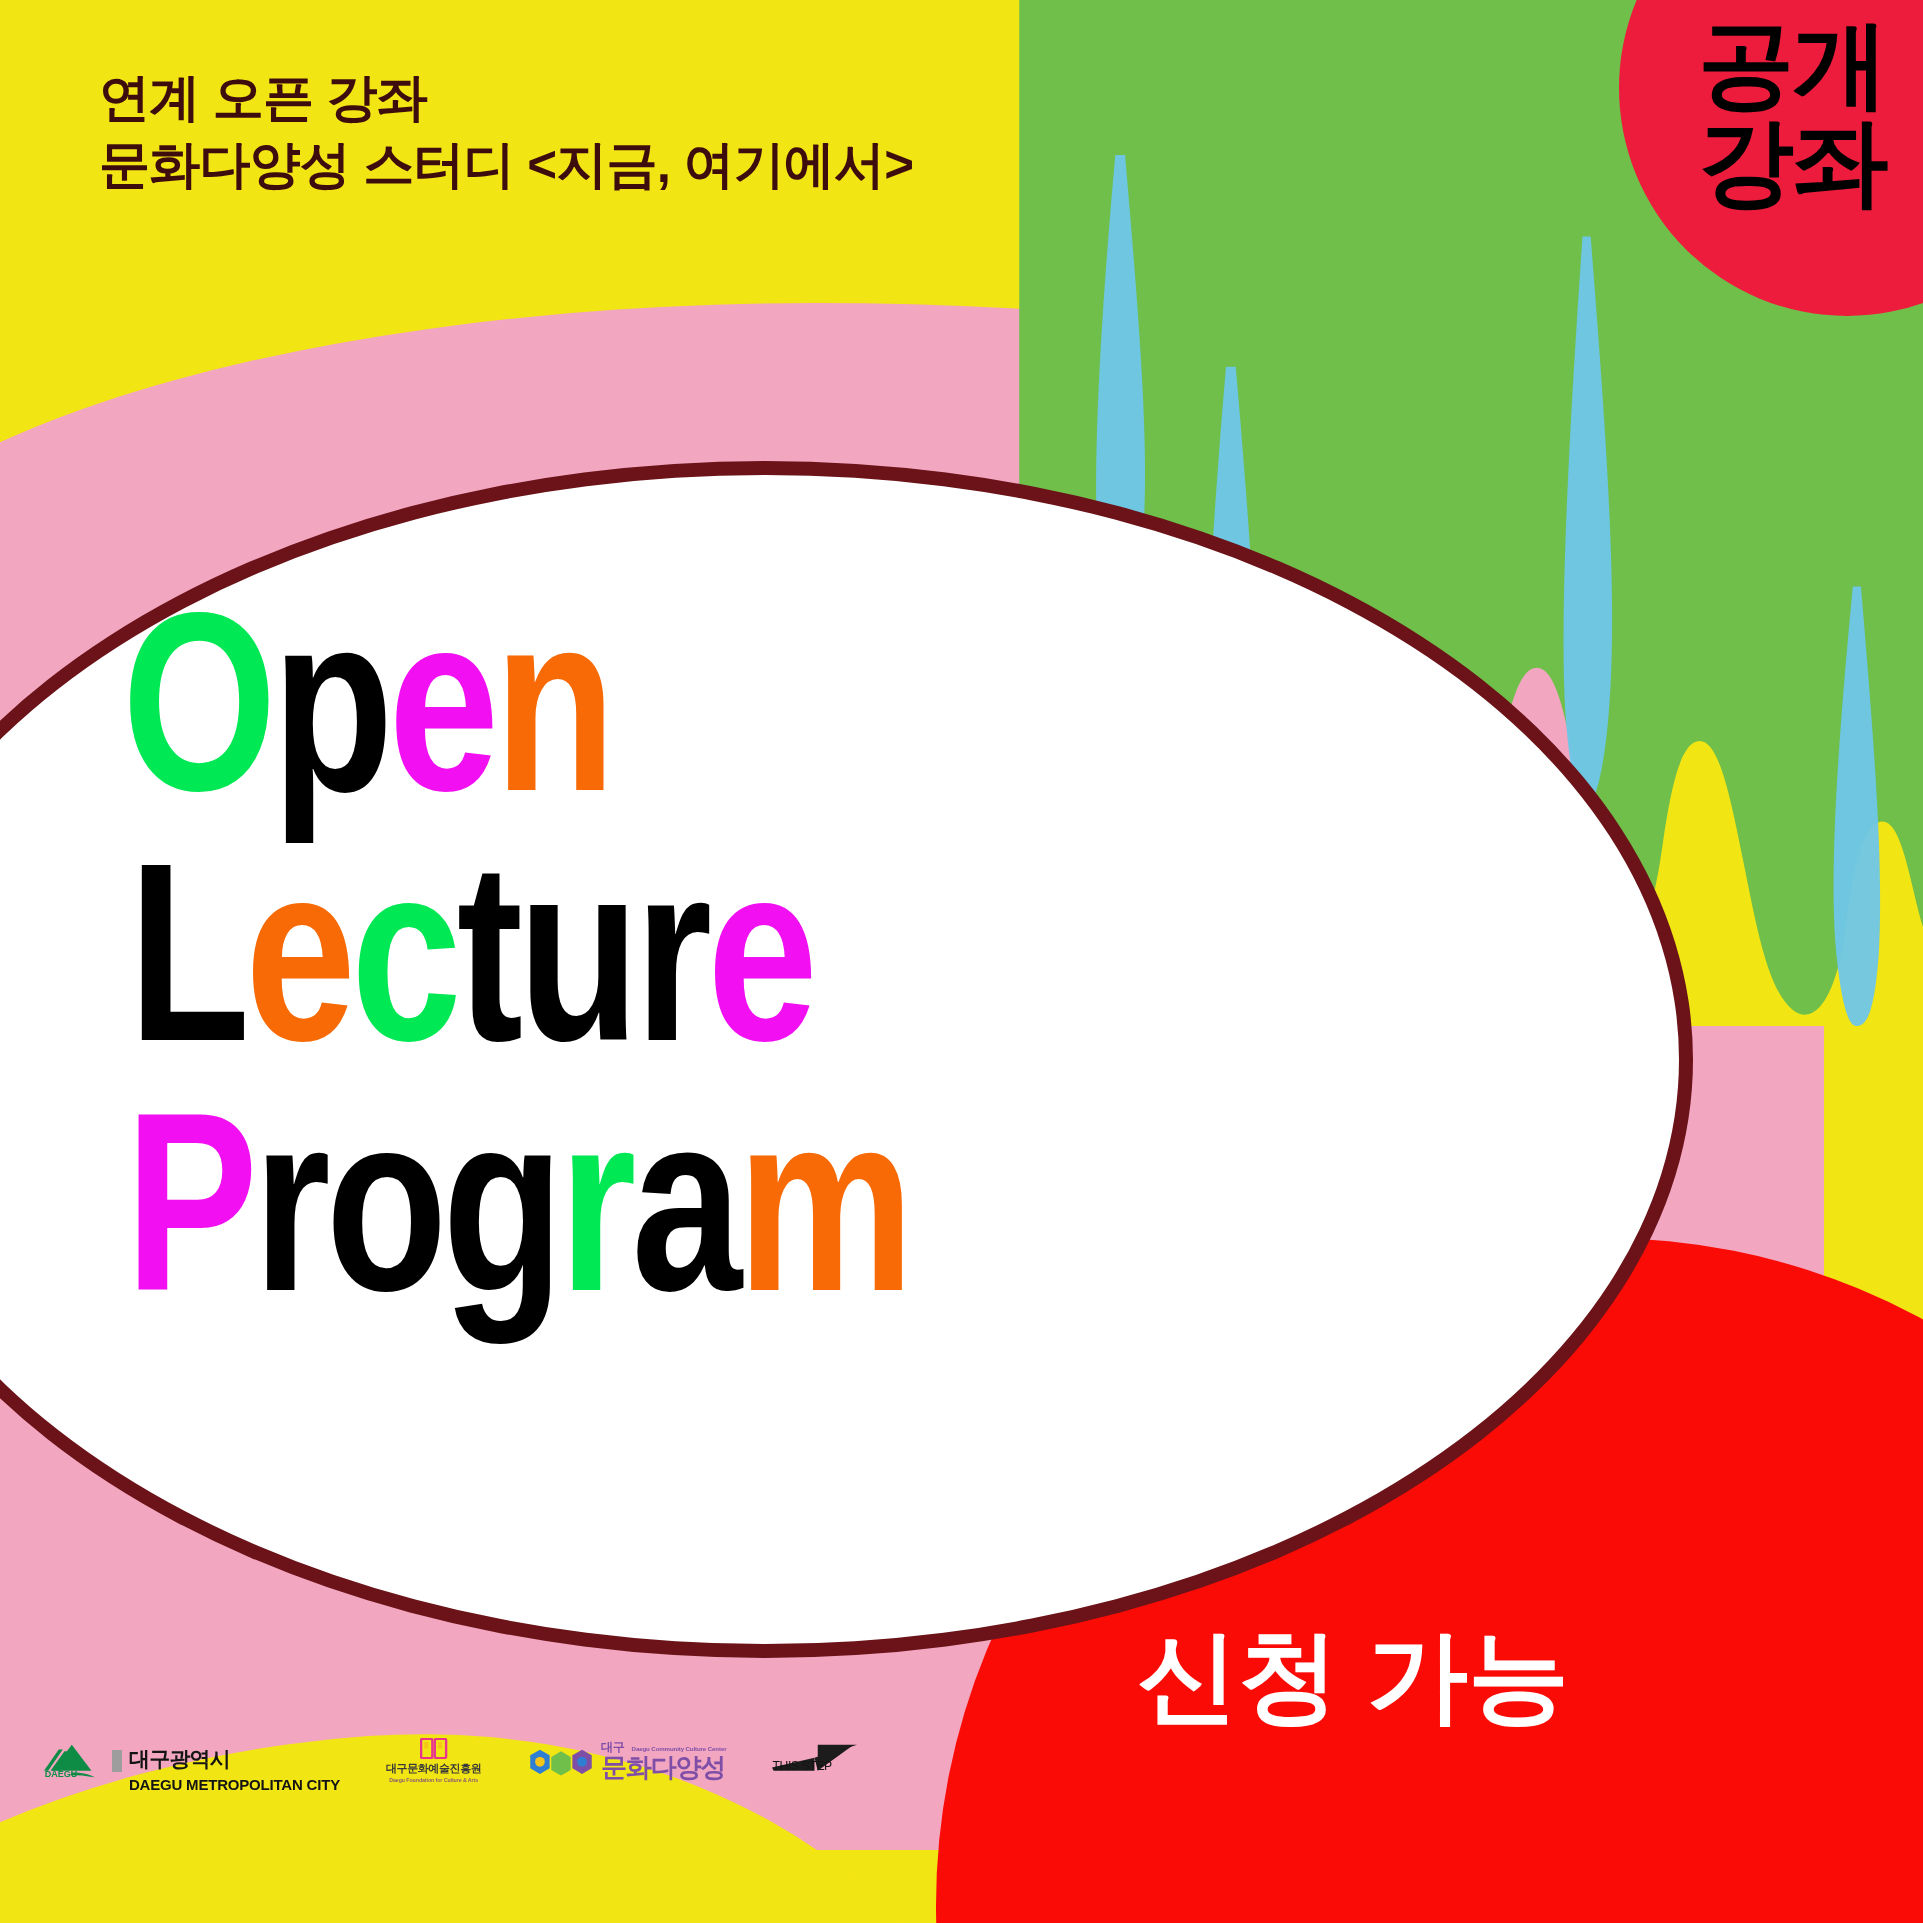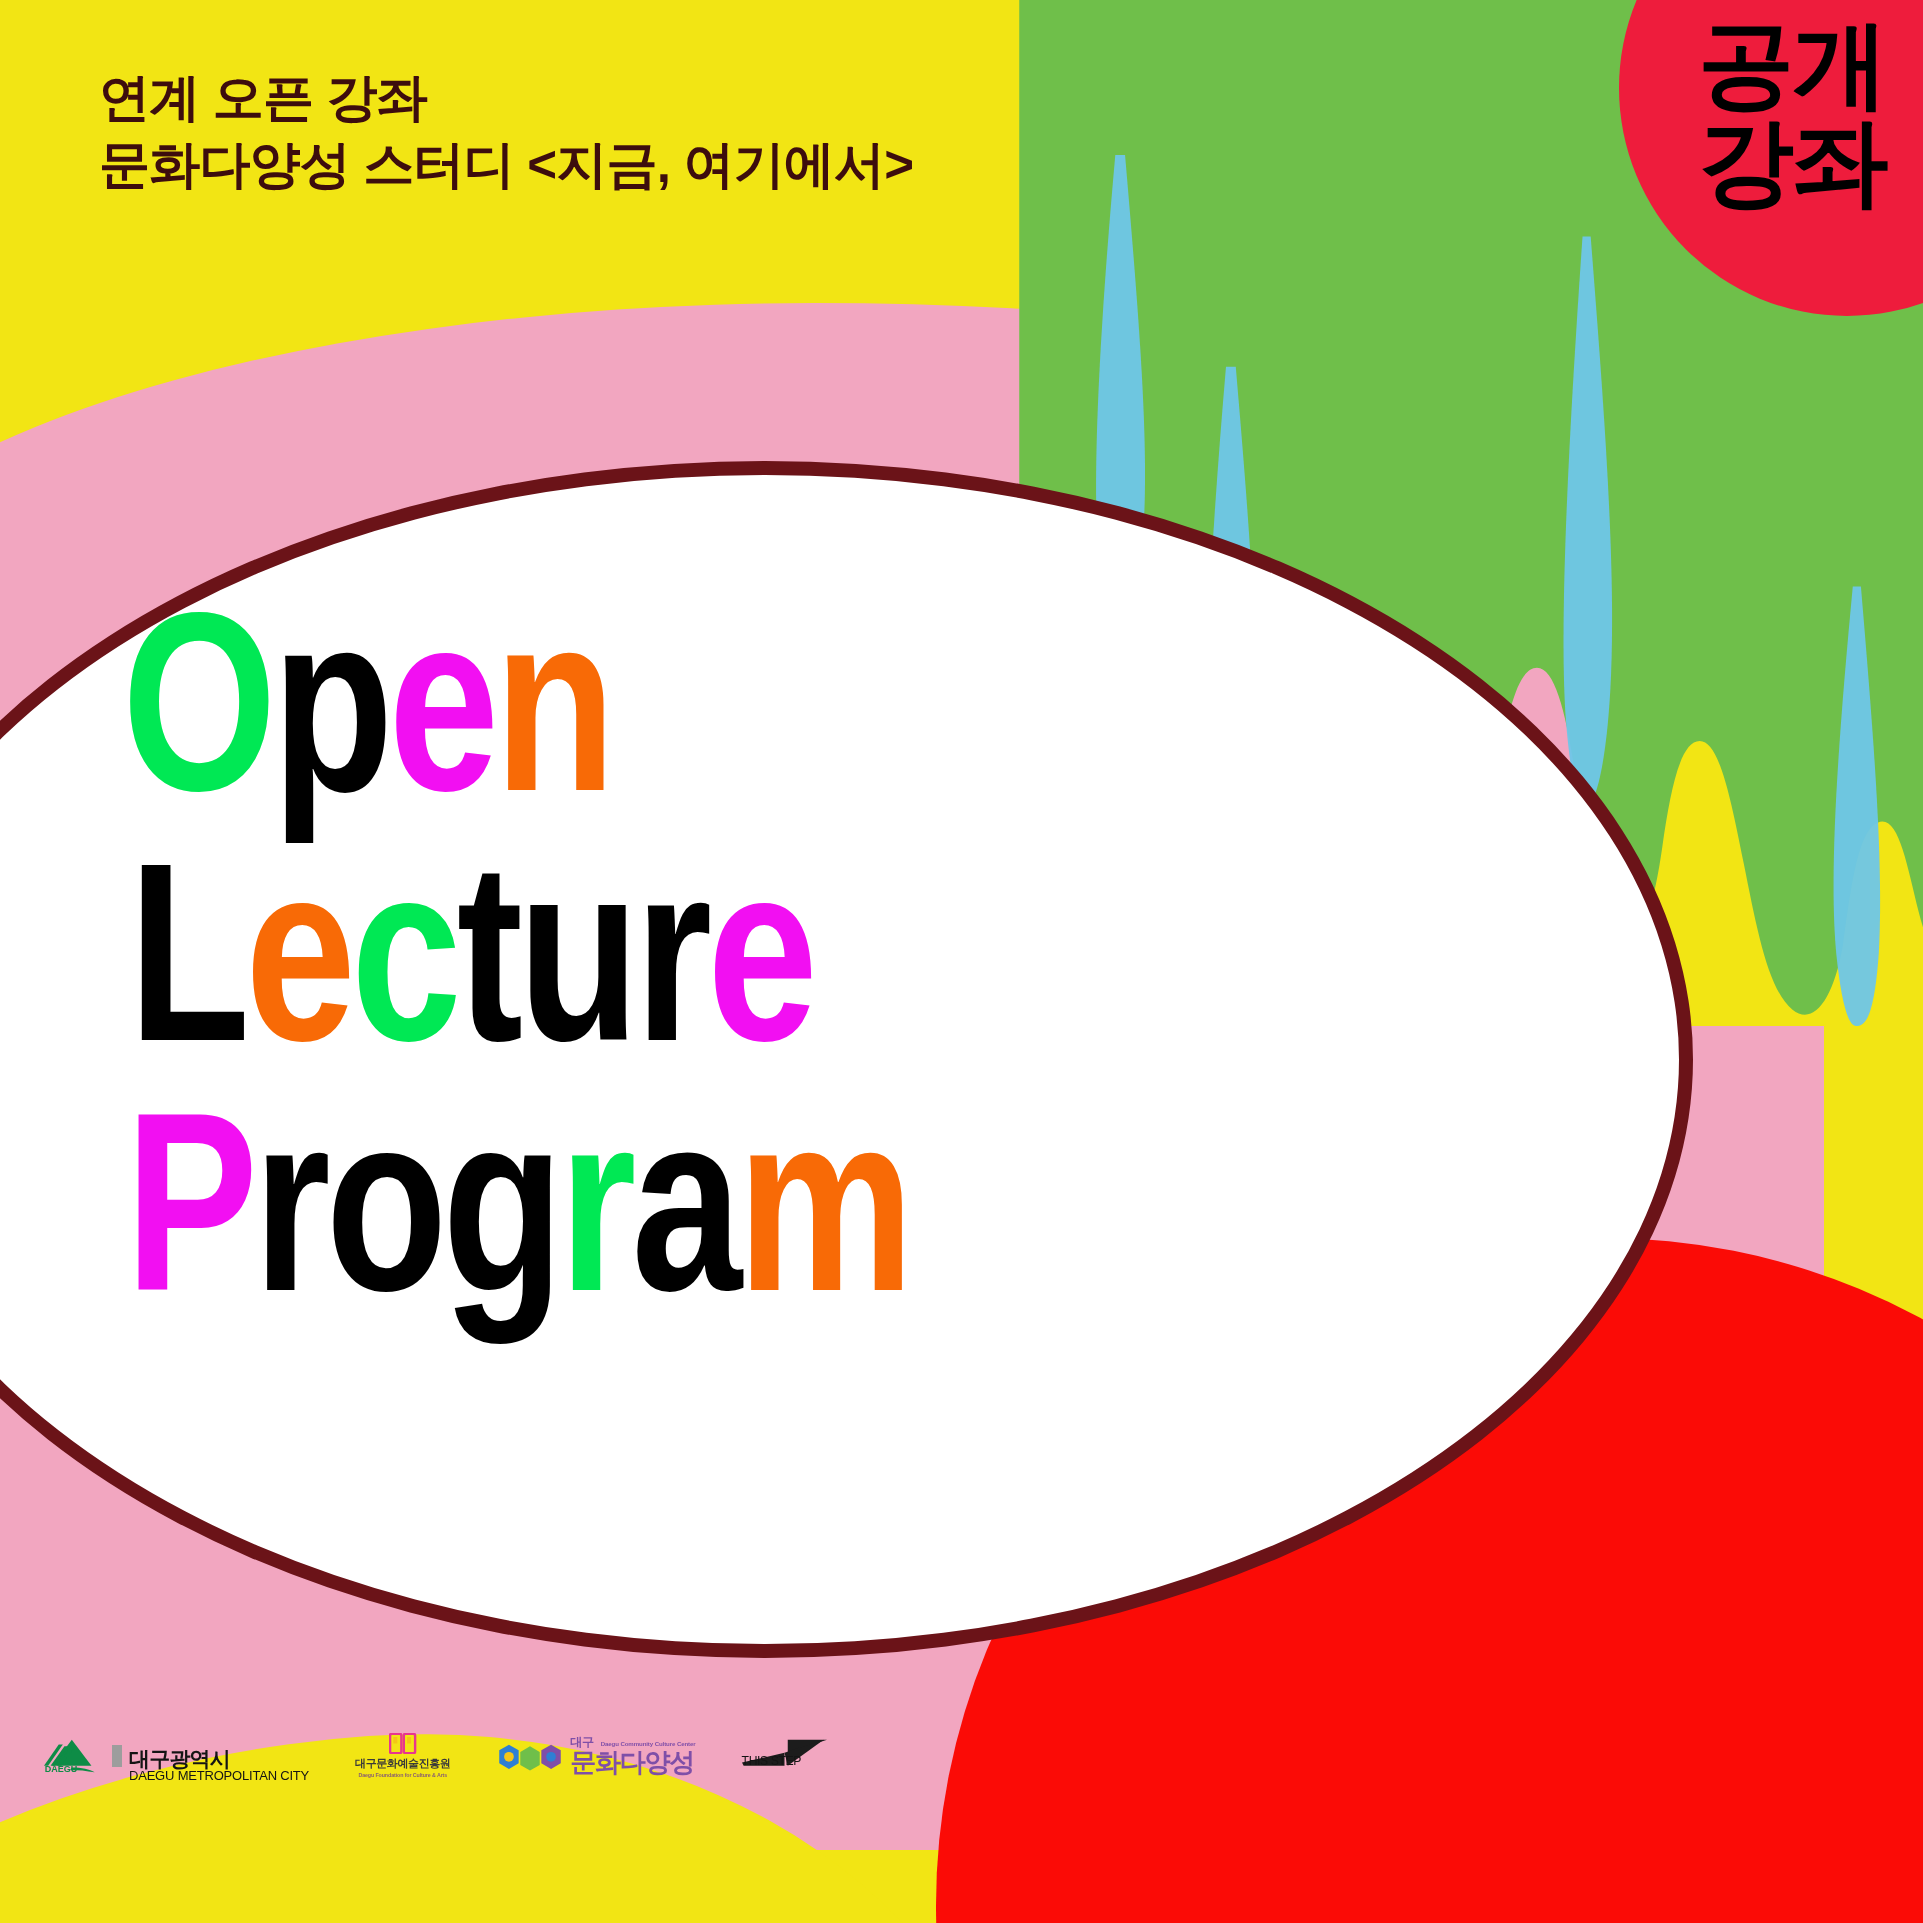--- a/index.html
+++ b/index.html
@@ -126,21 +126,21 @@
     display:flex;align-items:center;gap:46px;
   }
   .logo{display:flex;align-items:center;}
 
   
   .lg-daegu{gap:6.5px;}
   .lg-daegu .mark{position:relative;width:64px;height:36px;}
   .lg-daegu .bar{width:10.6px;height:22px;background:#9D9D9D;margin-left:2.4px;}
   .lg-daegu .txt{display:flex;flex-direction:column;line-height:1;}
   .lg-daegu .kr{font-size:21px;font-weight:900;color:#141414;letter-spacing:-0.8px;margin-top:19px;}
-  .lg-daegu .en{font-size:13px;font-weight:400;color:#141414;letter-spacing:-0.2px;margin-top:0;}
+  .lg-daegu .en{font-size:15px;font-weight:700;color:#141414;letter-spacing:-0.2px;margin-top:8px;}
 
   
   .lg-dfca{flex-direction:column;align-items:center;gap:1.6px;justify-content:space-between;}
   .lg-dfca .mark{width:28px;height:21px;position:relative;}
   .lg-dfca .kr{font-size:11px;font-weight:800;color:#3A3A3A;letter-spacing:-0.4px;}
   .lg-dfca .en{font-size:5.3px;font-weight:600;color:#8A6070;letter-spacing:-0.1px;}
 
   
   .lg-dccc{gap:5.7px;}
   .lg-dccc .mark{position:relative;width:68px;height:34px;}
@@ -218,20 +218,21 @@
     <span class="bl">강좌</span>
   </div>
 
   <div class="layer" id="wordmark">
     <span class="line l1"><span class="ch c-green">O</span><span class="ch c-black">p</span><span class="ch c-magenta">e</span><span class="ch c-orange">n</span></span>
     <span class="line l2"><span class="ch c-black">L</span><span class="ch c-orange">e</span><span class="ch c-green">c</span><span class="ch c-black">t</span><span class="ch c-black">u</span><span class="ch c-black">r</span><span class="ch c-magenta">e</span></span>
     <span class="line l3"><span class="ch c-magenta">P</span><span class="ch c-black">r</span><span class="ch c-black">o</span><span class="ch c-black">g</span><span class="ch c-green">r</span><span class="ch c-black">a</span><span class="ch c-orange">m</span></span>
   </div>
 
   <div class="layer" id="cta-text">
+    <span class="bl">신청 가능</span>
   </div>
 
   <div class="layer" id="logos">
 
     <div class="logo lg-daegu">
       <div class="mark">
         <svg width="64" height="36" viewBox="0 0 78 44" xmlns="http://www.w3.org/2000/svg">
           <path d="M40,2 L64,34 L16,34 Z" fill="#0E8C46"></path>
           <path d="M6,34 L24,8 L29,8 L11,34 Z" fill="#0E8C46"></path>
           <path d="M14,34 L31,10 L36,10 L19,34 Z" fill="#0E8C46"></path>

